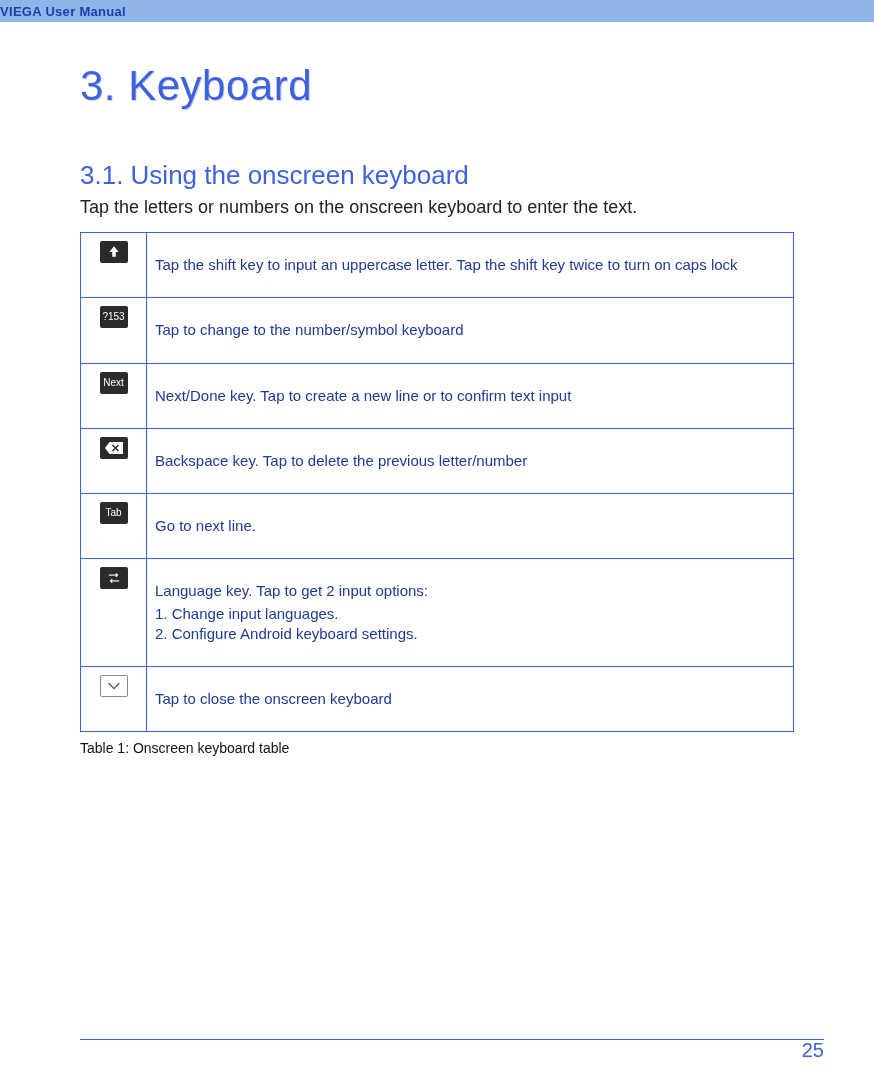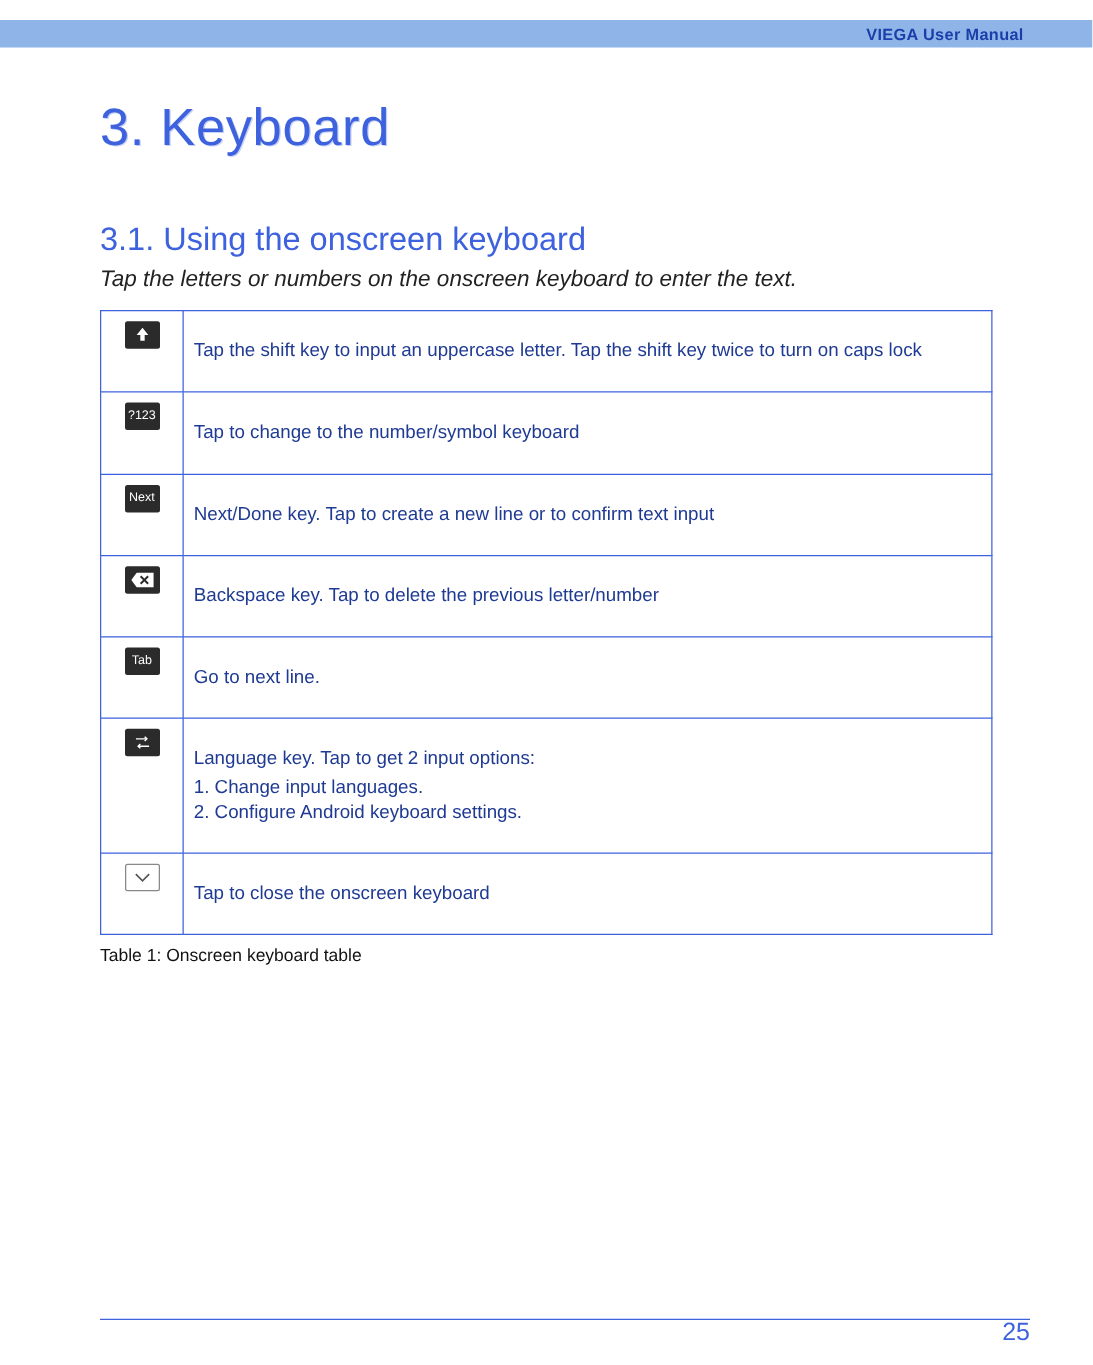--- a/index.html
+++ b/index.html
@@ -17,23 +17,21 @@
   }
   .header-bar {
     height: 22px;
     background: #8fb5e8;
     color: #1b3faa;
     font-weight: 700;
     font-size: 13px;
     padding-right: 55px;
     display: flex;
     align-items: center;
-    justify-content: flex-end;
     letter-spacing: 0.3px;
-    margin-top: 16px;
   }
   .content {
     padding: 40px 80px 0 80px;
   }
   h1.chapter {
     color: #3e62de;
     font-size: 42px;
     font-weight: 400;
     margin: 0 0 50px 0;
     letter-spacing: 0.5px;
@@ -42,21 +40,20 @@
   h2.section {
     color: #3e62de;
     font-size: 26px;
     font-weight: 400;
     margin: 0 0 6px 0;
   }
   p.intro {
     font-size: 18px;
     margin: 0 0 14px 0;
     color: #222;
-    font-style: italic;
   }
   table.keys {
     border-collapse: collapse;
     width: 100%;
     font-size: 15px;
   }
   table.keys td {
     border: 1px solid #3e62de;
     padding: 22px 8px;
     vertical-align: top;
@@ -141,21 +138,21 @@
                 </svg>
             </span>
           </td>
           <td class="desc-cell">
             <span>Tap the shift key to input an uppercase letter. Tap the shift key twice to turn on caps lock</span>
           </td>
         </tr>
 
         <tr>
           <td class="icon-cell">
-            <span class="key key-text">?123</span>
+            <span class="key key-text">?153</span>
           </td>
           <td class="desc-cell">
             <span>Tap to change to the number/symbol keyboard</span>
           </td>
         </tr>
 
         <tr>
           <td class="icon-cell">
             <span class="key key-text">Next</span>
           </td>

